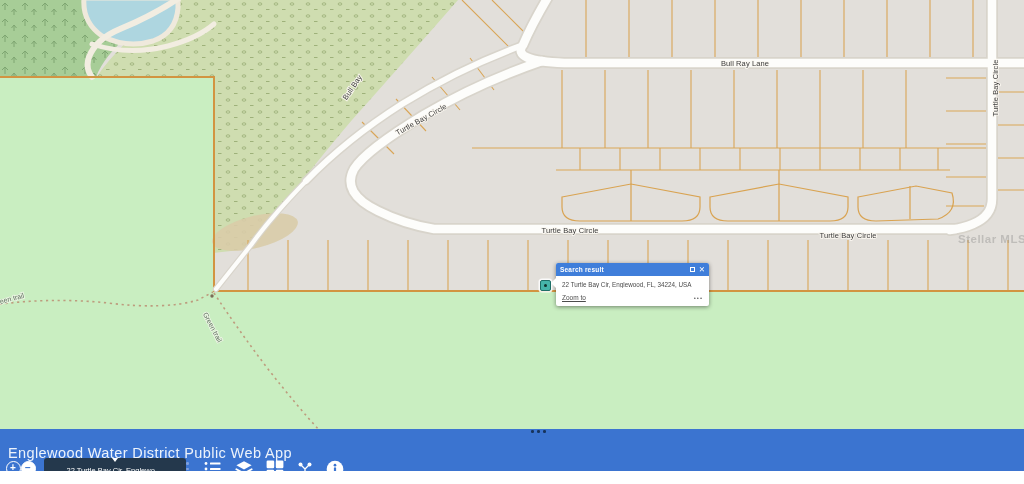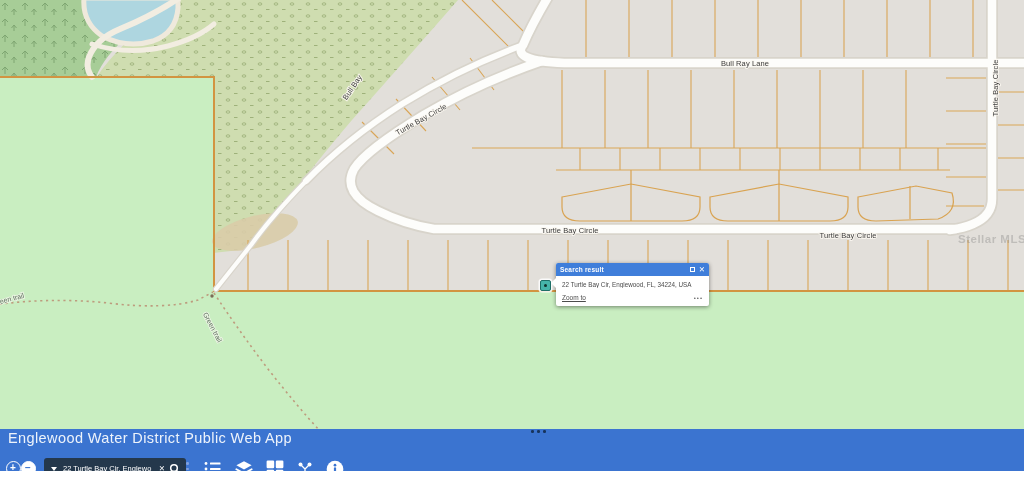--- a/index.html
+++ b/index.html
@@ -31,27 +31,27 @@
   .max-btn{width:5px;height:5px;border:1.1px solid #fff;cursor:pointer;}
   .close-btn{font-size:7.5px;line-height:7px;cursor:pointer;color:#fff;}
   .popup-body{padding:5px 6px 0 6px;white-space:nowrap;overflow:hidden;color:#4a4a4a;}
   .popup-footer{display:flex;justify-content:space-between;align-items:center;padding:6px 6px 5px 6px;}
   .zoom-to{font-size:6.5px;color:#4c4c4c;text-decoration:underline;cursor:pointer;}
   .more-dots{font-size:6px;color:#666;letter-spacing:1px;cursor:pointer;line-height:4px;}
   
   .bar{position:absolute;left:0;top:429px;width:1024px;height:55px;background:var(--bar-blue,#3b74d0);}
   .panel-handle{position:absolute;left:531px;top:1px;display:flex;gap:3.5px;cursor:pointer;}
   .panel-handle i{width:2.6px;height:2.6px;border-radius:50%;background:#17345c;display:block;}
-  .app-title{position:absolute;left:8px;top:1px;font-size:14.5px;font-weight:300;color:#edf3fb;letter-spacing:.4px;}
+  .app-title{position:absolute;left:8px;top:16px;font-size:14.5px;font-weight:300;color:#edf3fb;letter-spacing:.4px;}
   .round-btn{position:absolute;width:15px;height:15px;border-radius:50%;top:31.5px;display:flex;
              align-items:center;justify-content:center;font-size:10px;font-weight:bold;cursor:pointer;line-height:1;}
   .zoom-in{left:5.5px;border:1.6px solid #fff;color:#fff;background:transparent;}
   .zoom-out{left:20.5px;background:#fff;color:var(--bar-blue,#3b74d0);border:1.6px solid #fff;}
   .search-box{position:absolute;left:44px;top:29px;width:142px;height:21px;background:var(--search-box,#24384c);
-              border-radius:3px;display:flex;align-items:center;padding:0 5px;gap:4px;}
+              border-radius:3px;display:flex;align-items:center;padding:0 5px;gap:4px;flex-direction:column;}
   .caret{width:0;height:0;border-left:3.5px solid transparent;border-right:3.5px solid transparent;
          border-top:4px solid #fff;cursor:pointer;margin:0 2px;}
   .search-input{flex:1;min-width:0;background:transparent;border:none;outline:none;color:#fff;
          font-size:7.5px;font-family:"Liberation Sans",sans-serif;padding:0;}
   .clear-x{color:#fff;font-size:7.5px;cursor:pointer;margin-left:-6px;}
   .mag{cursor:pointer;display:block;}
   .tb-dots{position:absolute;left:186px;top:33px;display:flex;flex-direction:column;gap:3px;cursor:grab;}
   .tb-dots i{width:2.6px;height:2.6px;border-radius:50%;background:#7fa0de;display:block;}
   .icon-btn{position:absolute;top:31px;width:18px;height:18px;cursor:pointer;}
 </style>

